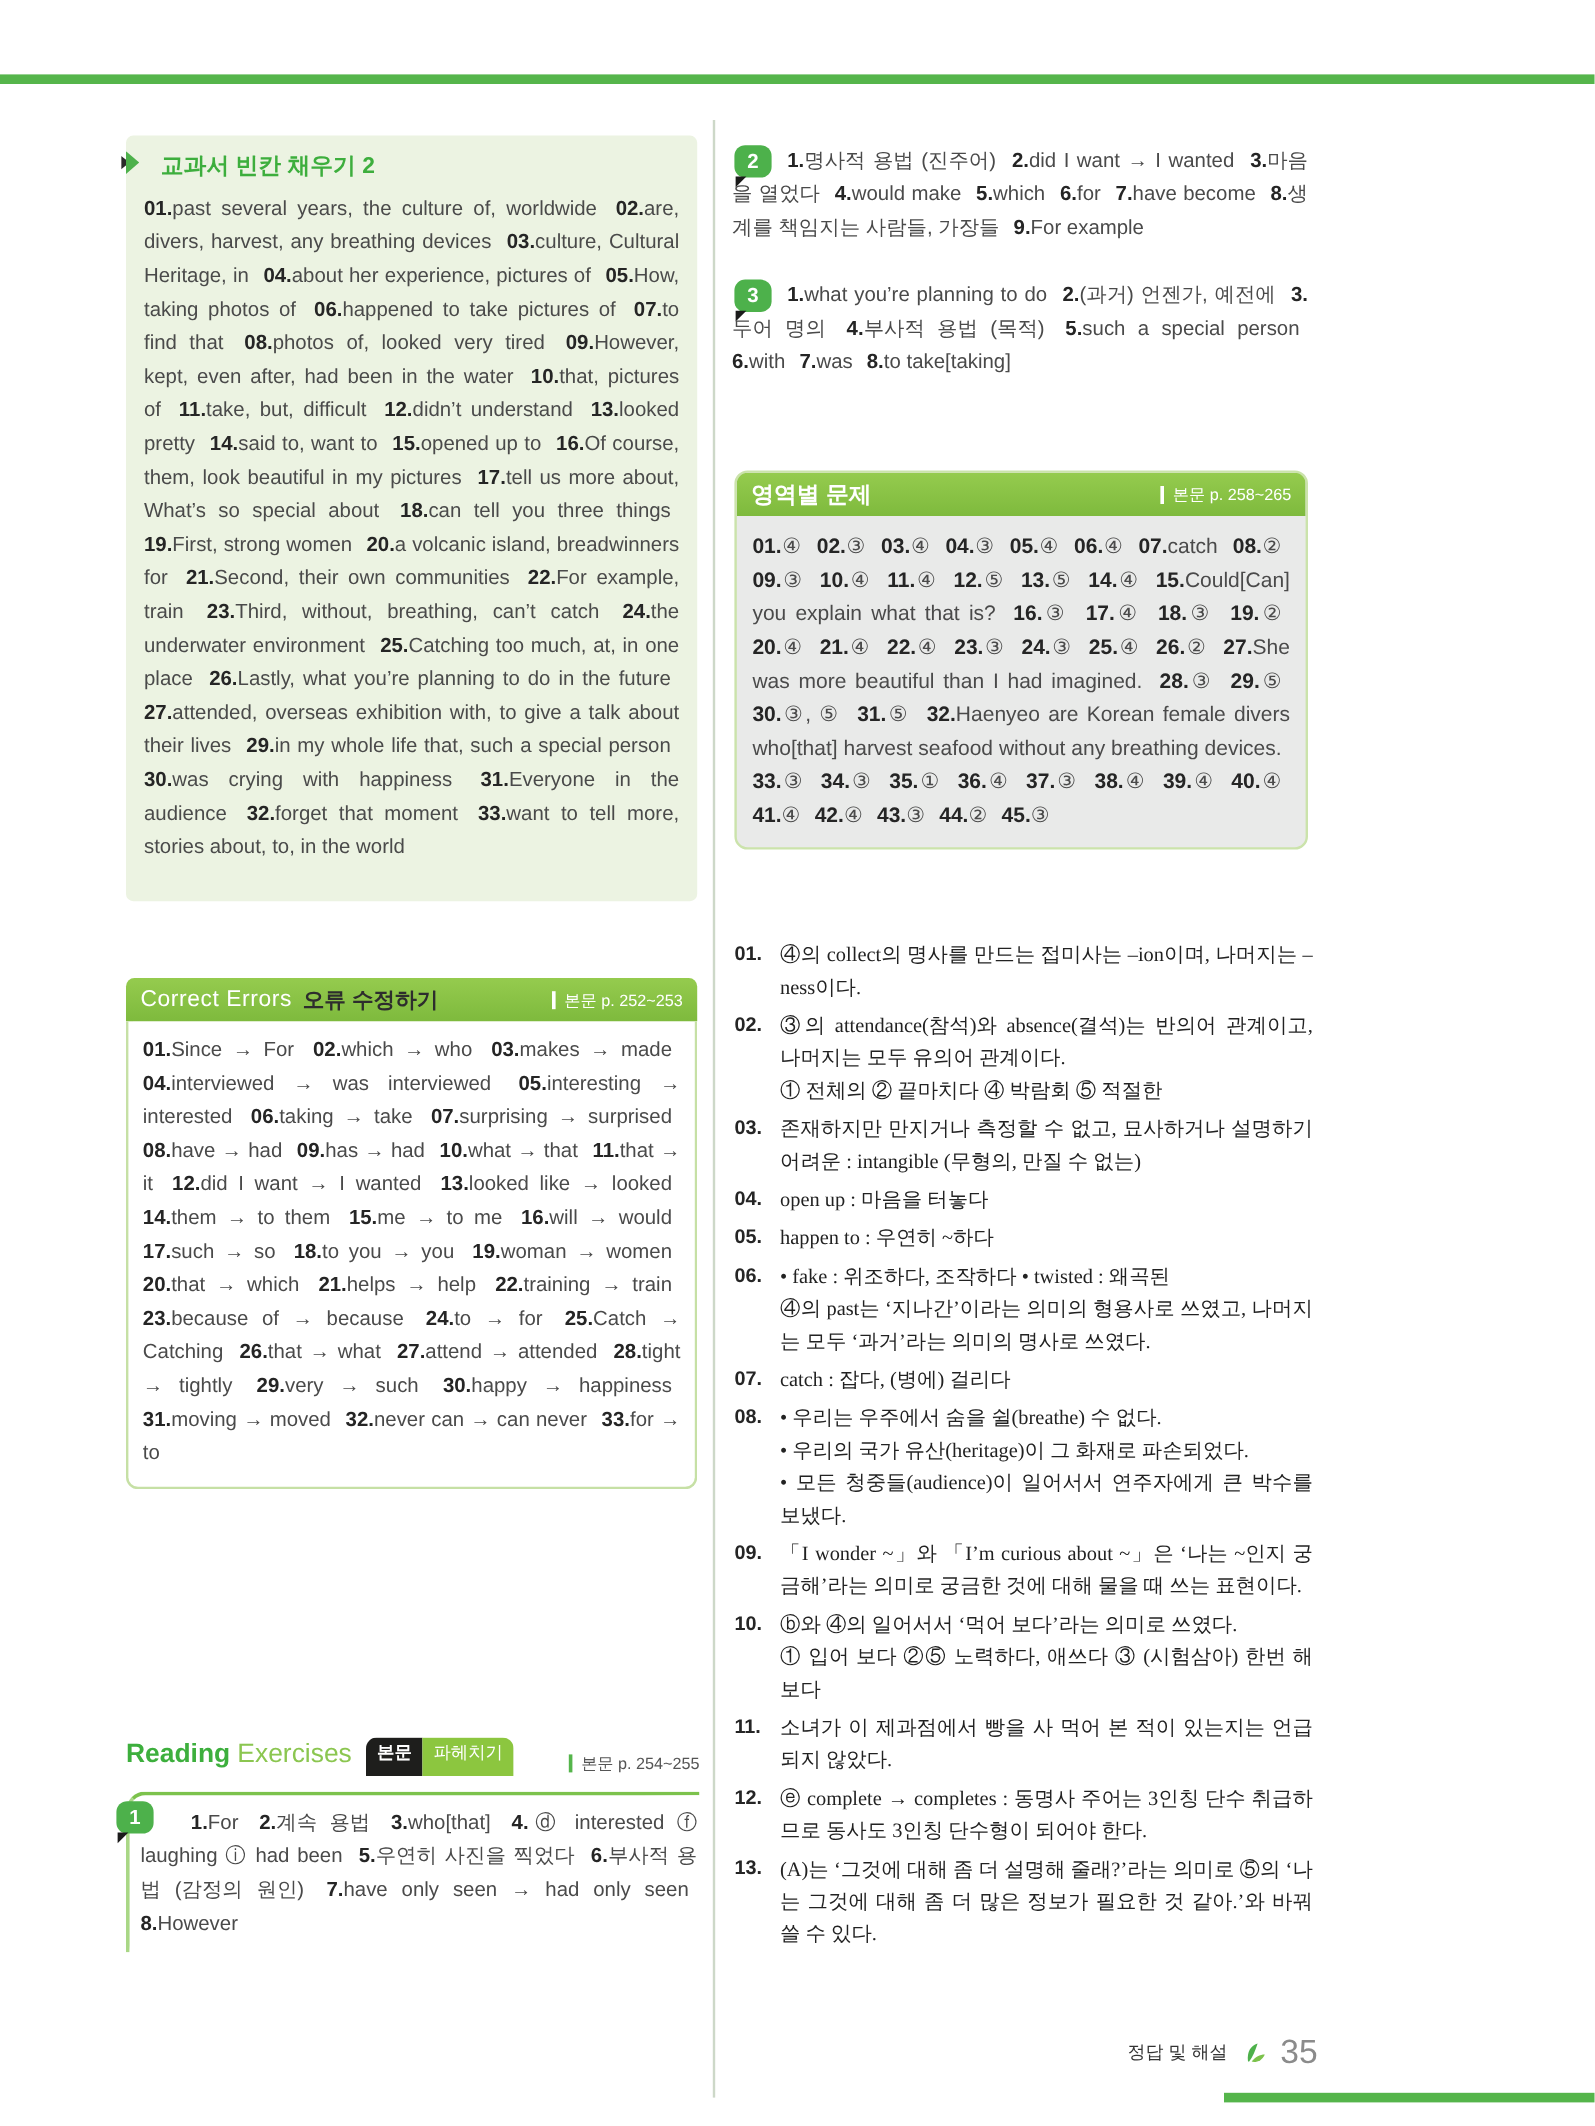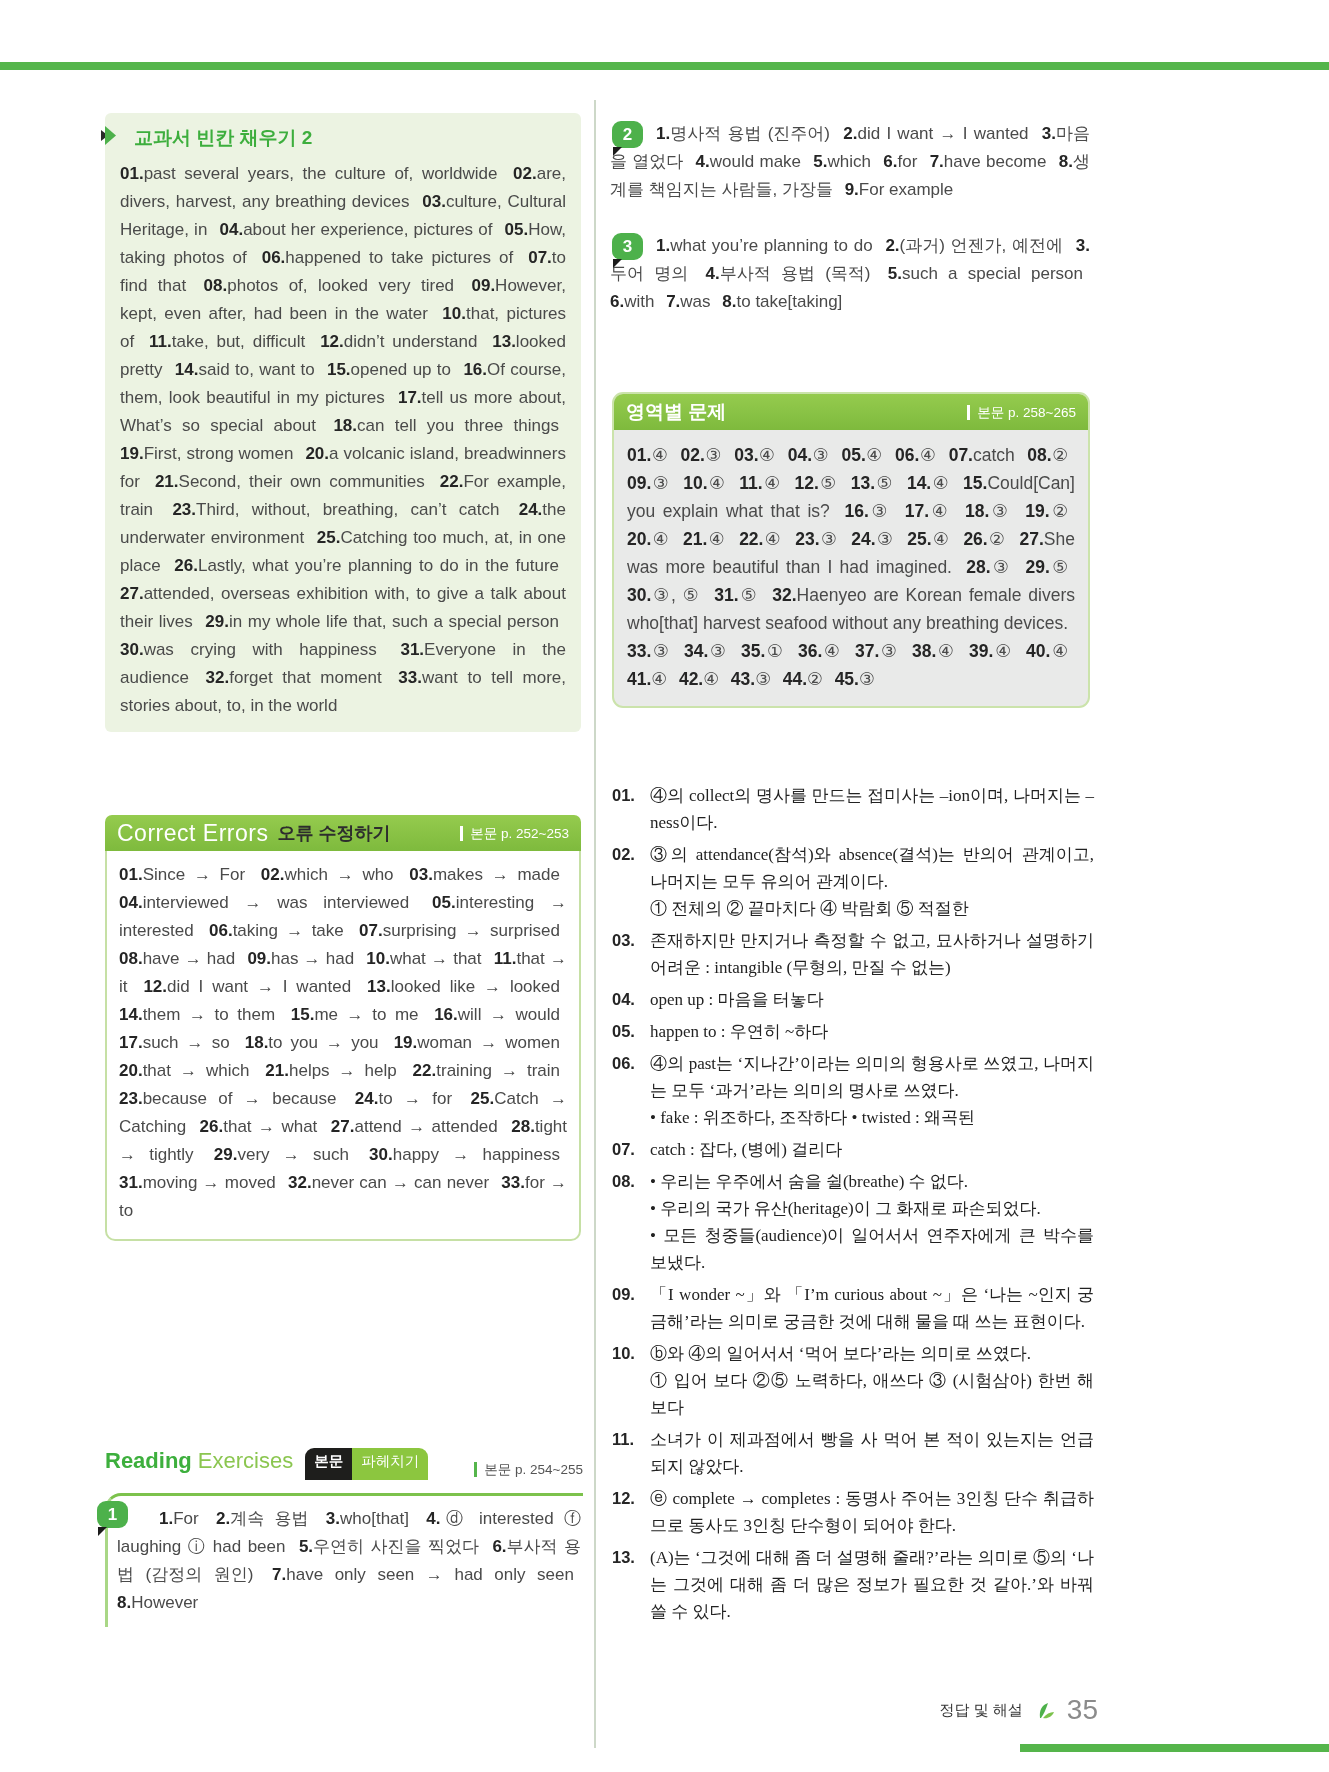--- a/index.html
+++ b/index.html
@@ -10,30 +10,30 @@
   .top-bar{position:absolute;left:0;top:62px;width:1329px;height:8px;background:#55b54b;}
   .col-divider{position:absolute;left:594px;top:100px;width:2px;height:1648px;background:#cdd8c8;}
 
   
   .run{text-align:justify;font-size:17px;line-height:28px;color:#4a4a4a;}
   .run b{color:#252525;}
   .run .ri{margin-right:7px;}
 
   
   .fb-box{position:absolute;left:105px;top:113px;width:476px;background:#ecf3e2;border-radius:6px;
-          padding:12px 15px 12px;box-sizing:border-box;}
+          padding:12px 15px 31px;box-sizing:border-box;}
   .fb-title{position:relative;display:flex;align-items:center;color:#3dae3d;font-weight:bold;
             font-size:19px;margin:0 0 9px 2px;padding-left:12px;}
   .fb-title svg{position:absolute;left:-21px;top:1px;}
 
   
   .ce-section{position:absolute;left:105px;top:815px;width:476px;box-sizing:border-box;}
   .green-bar{height:36px;background:linear-gradient(#95cb4e,#7eba3d);border-radius:7px 7px 0 0;
              display:flex;align-items:center;padding:0 12px;box-sizing:border-box;}
-  .ce-title-en{color:#ffffff;font-size:23px;letter-spacing:.5px;margin-right:9px;}
+  .ce-title-en{color:#ffffff;font-size:19px;letter-spacing:.5px;margin-right:9px;}
   .ce-title-ko{color:#2d2d2d;font-weight:bold;font-size:18px;}
   .page-ref{margin-left:auto;font-size:13.5px;color:#ffffff;border-left:3px solid #ffffff;
             padding-left:7px;line-height:15px;}
   .page-ref.dark{color:#555555;border-left-color:#55b54b;}
   .ce-body{border:2px solid #c6e0a5;border-top:none;border-radius:0 0 10px 10px;
            padding:10px 12px 14px;box-sizing:border-box;}
 
   
   .re-section{position:absolute;left:105px;top:1448px;width:478px;box-sizing:border-box;}
   .re-header{display:flex;height:32px;padding-bottom:13px;}
@@ -167,22 +167,22 @@
       </div>
       <div class="exp-row">
         <b class="exp-num">05.</b>
         <div class="exp-body">
           <div>happen to : 우연히 ~하다</div>
         </div>
       </div>
       <div class="exp-row">
         <b class="exp-num">06.</b>
         <div class="exp-body">
+          <div>• fake : 위조하다, 조작하다   • twisted : 왜곡된</div>
           <div>④의 past는 ‘지나간’이라는 의미의 형용사로 쓰였고, 나머지는 모두 ‘과거’라는 의미의 명사로 쓰였다.</div>
-          <div>• fake : 위조하다, 조작하다   • twisted : 왜곡된</div>
         </div>
       </div>
       <div class="exp-row">
         <b class="exp-num">07.</b>
         <div class="exp-body">
           <div>catch : 잡다, (병에) 걸리다</div>
         </div>
       </div>
       <div class="exp-row">
         <b class="exp-num">08.</b>

